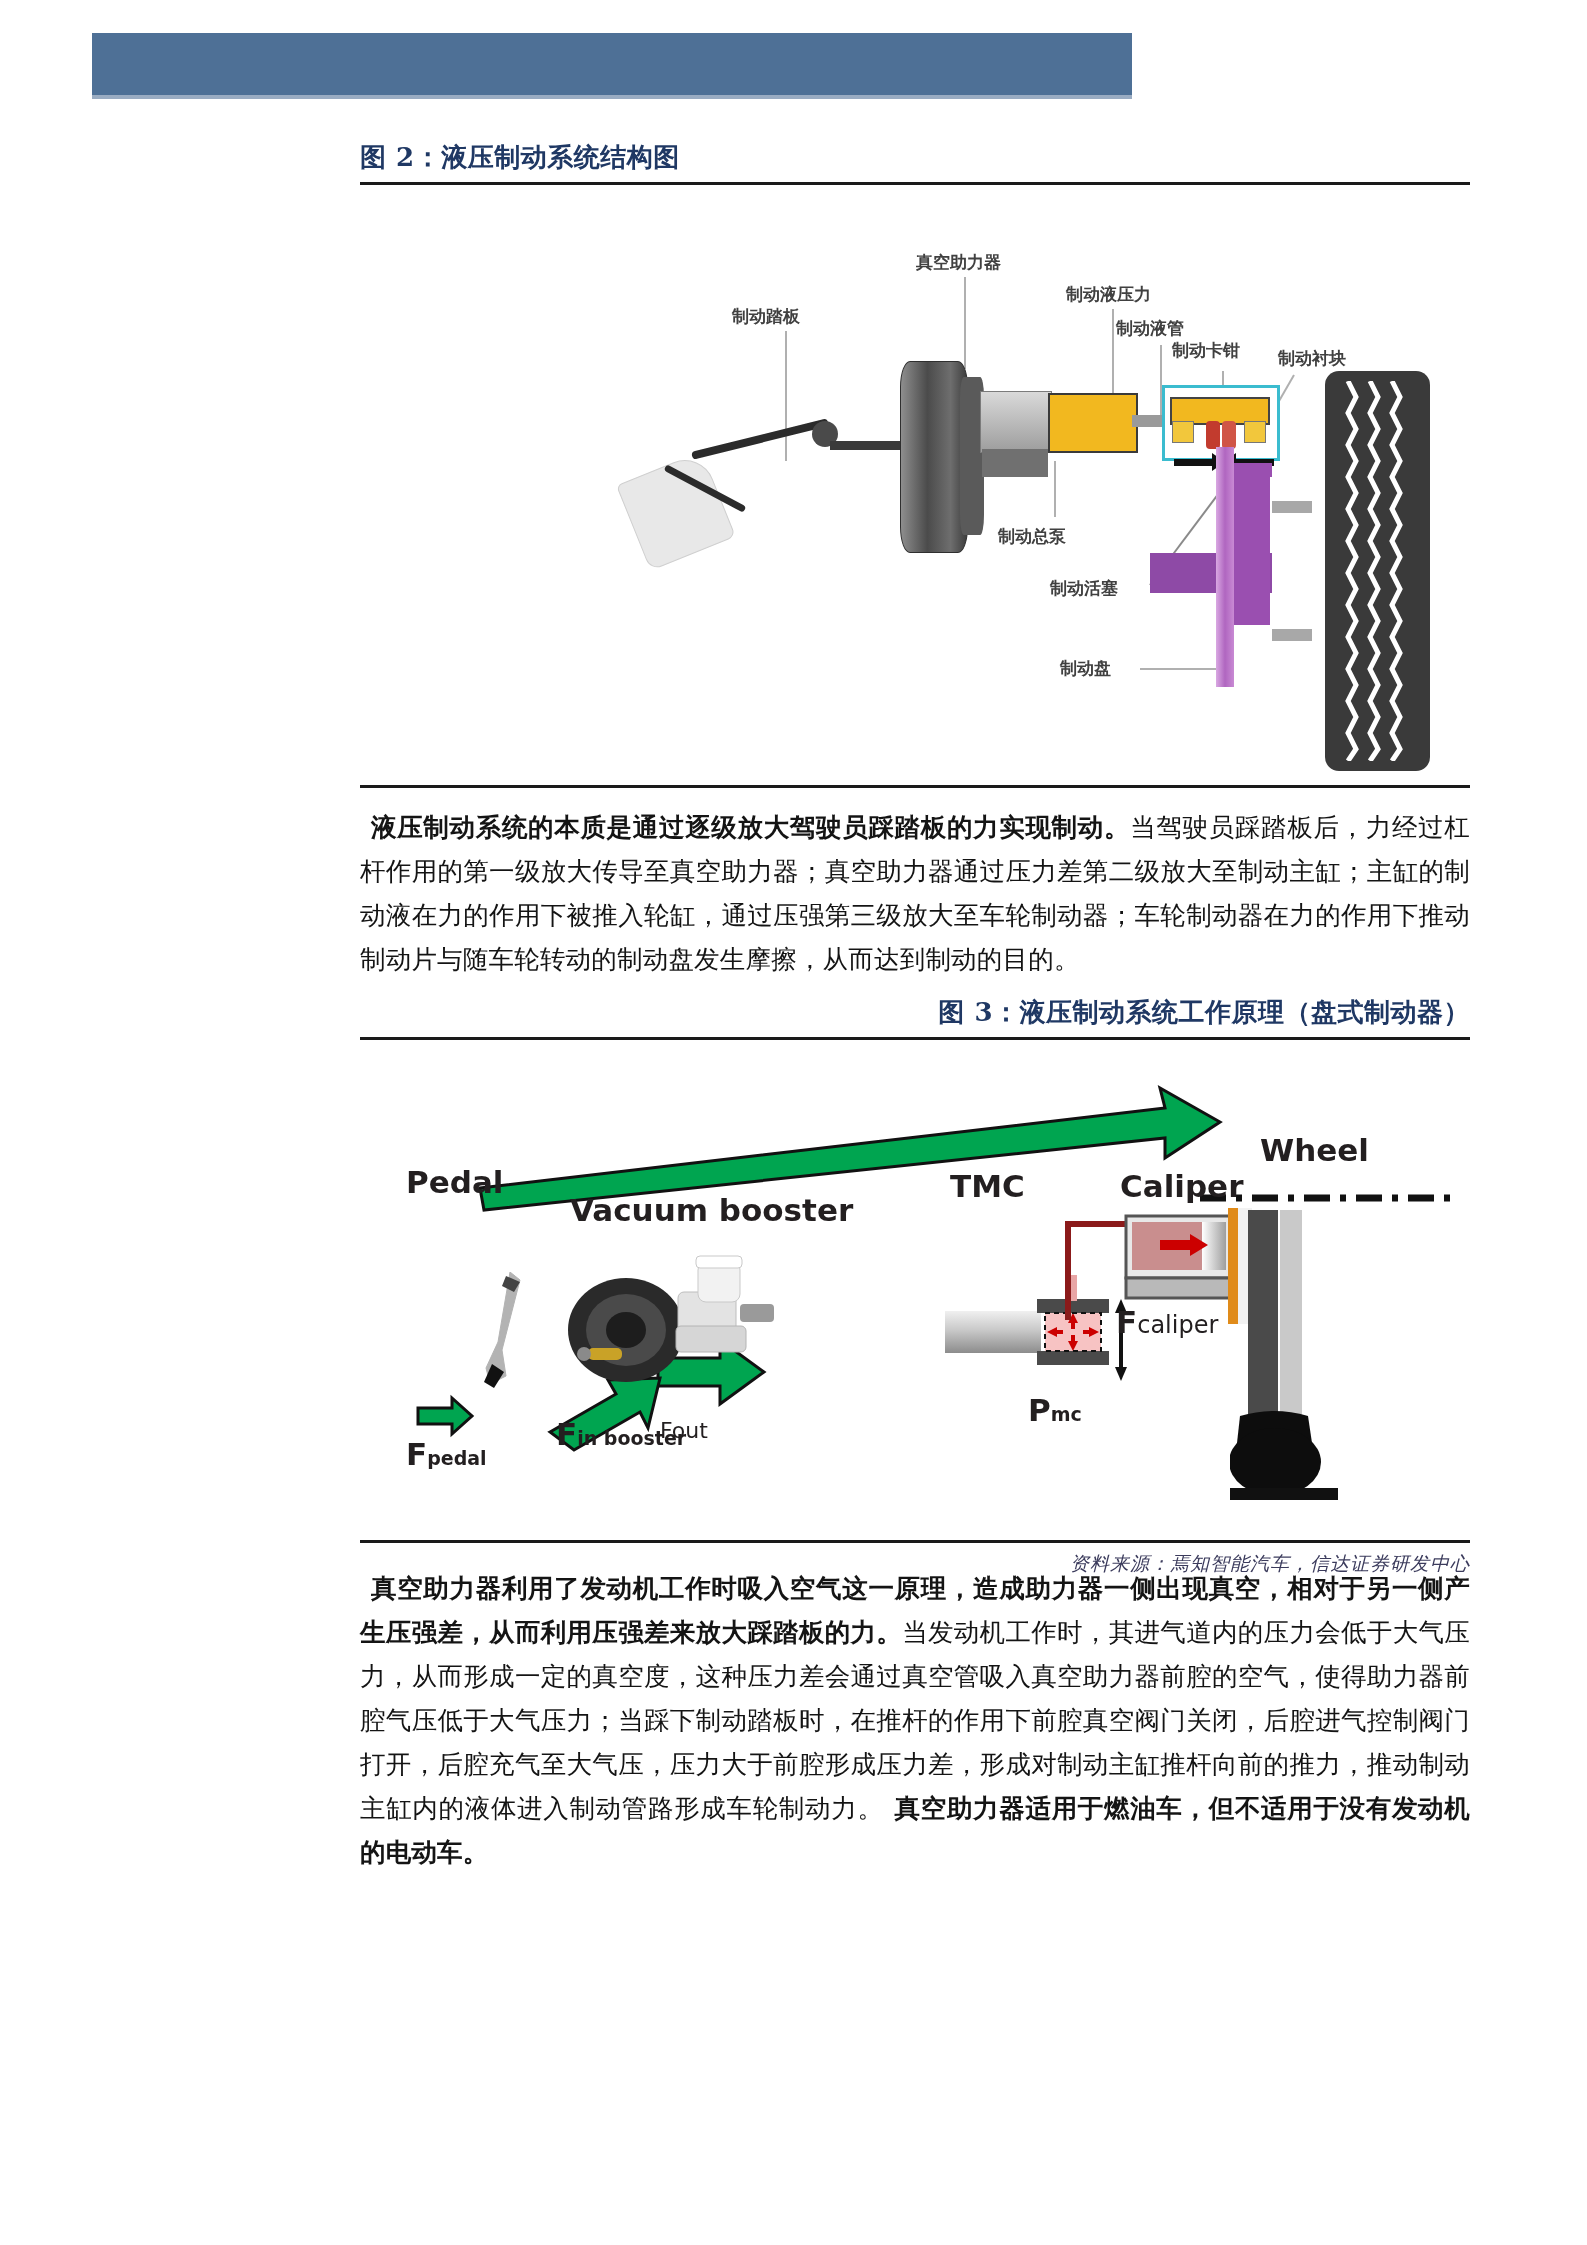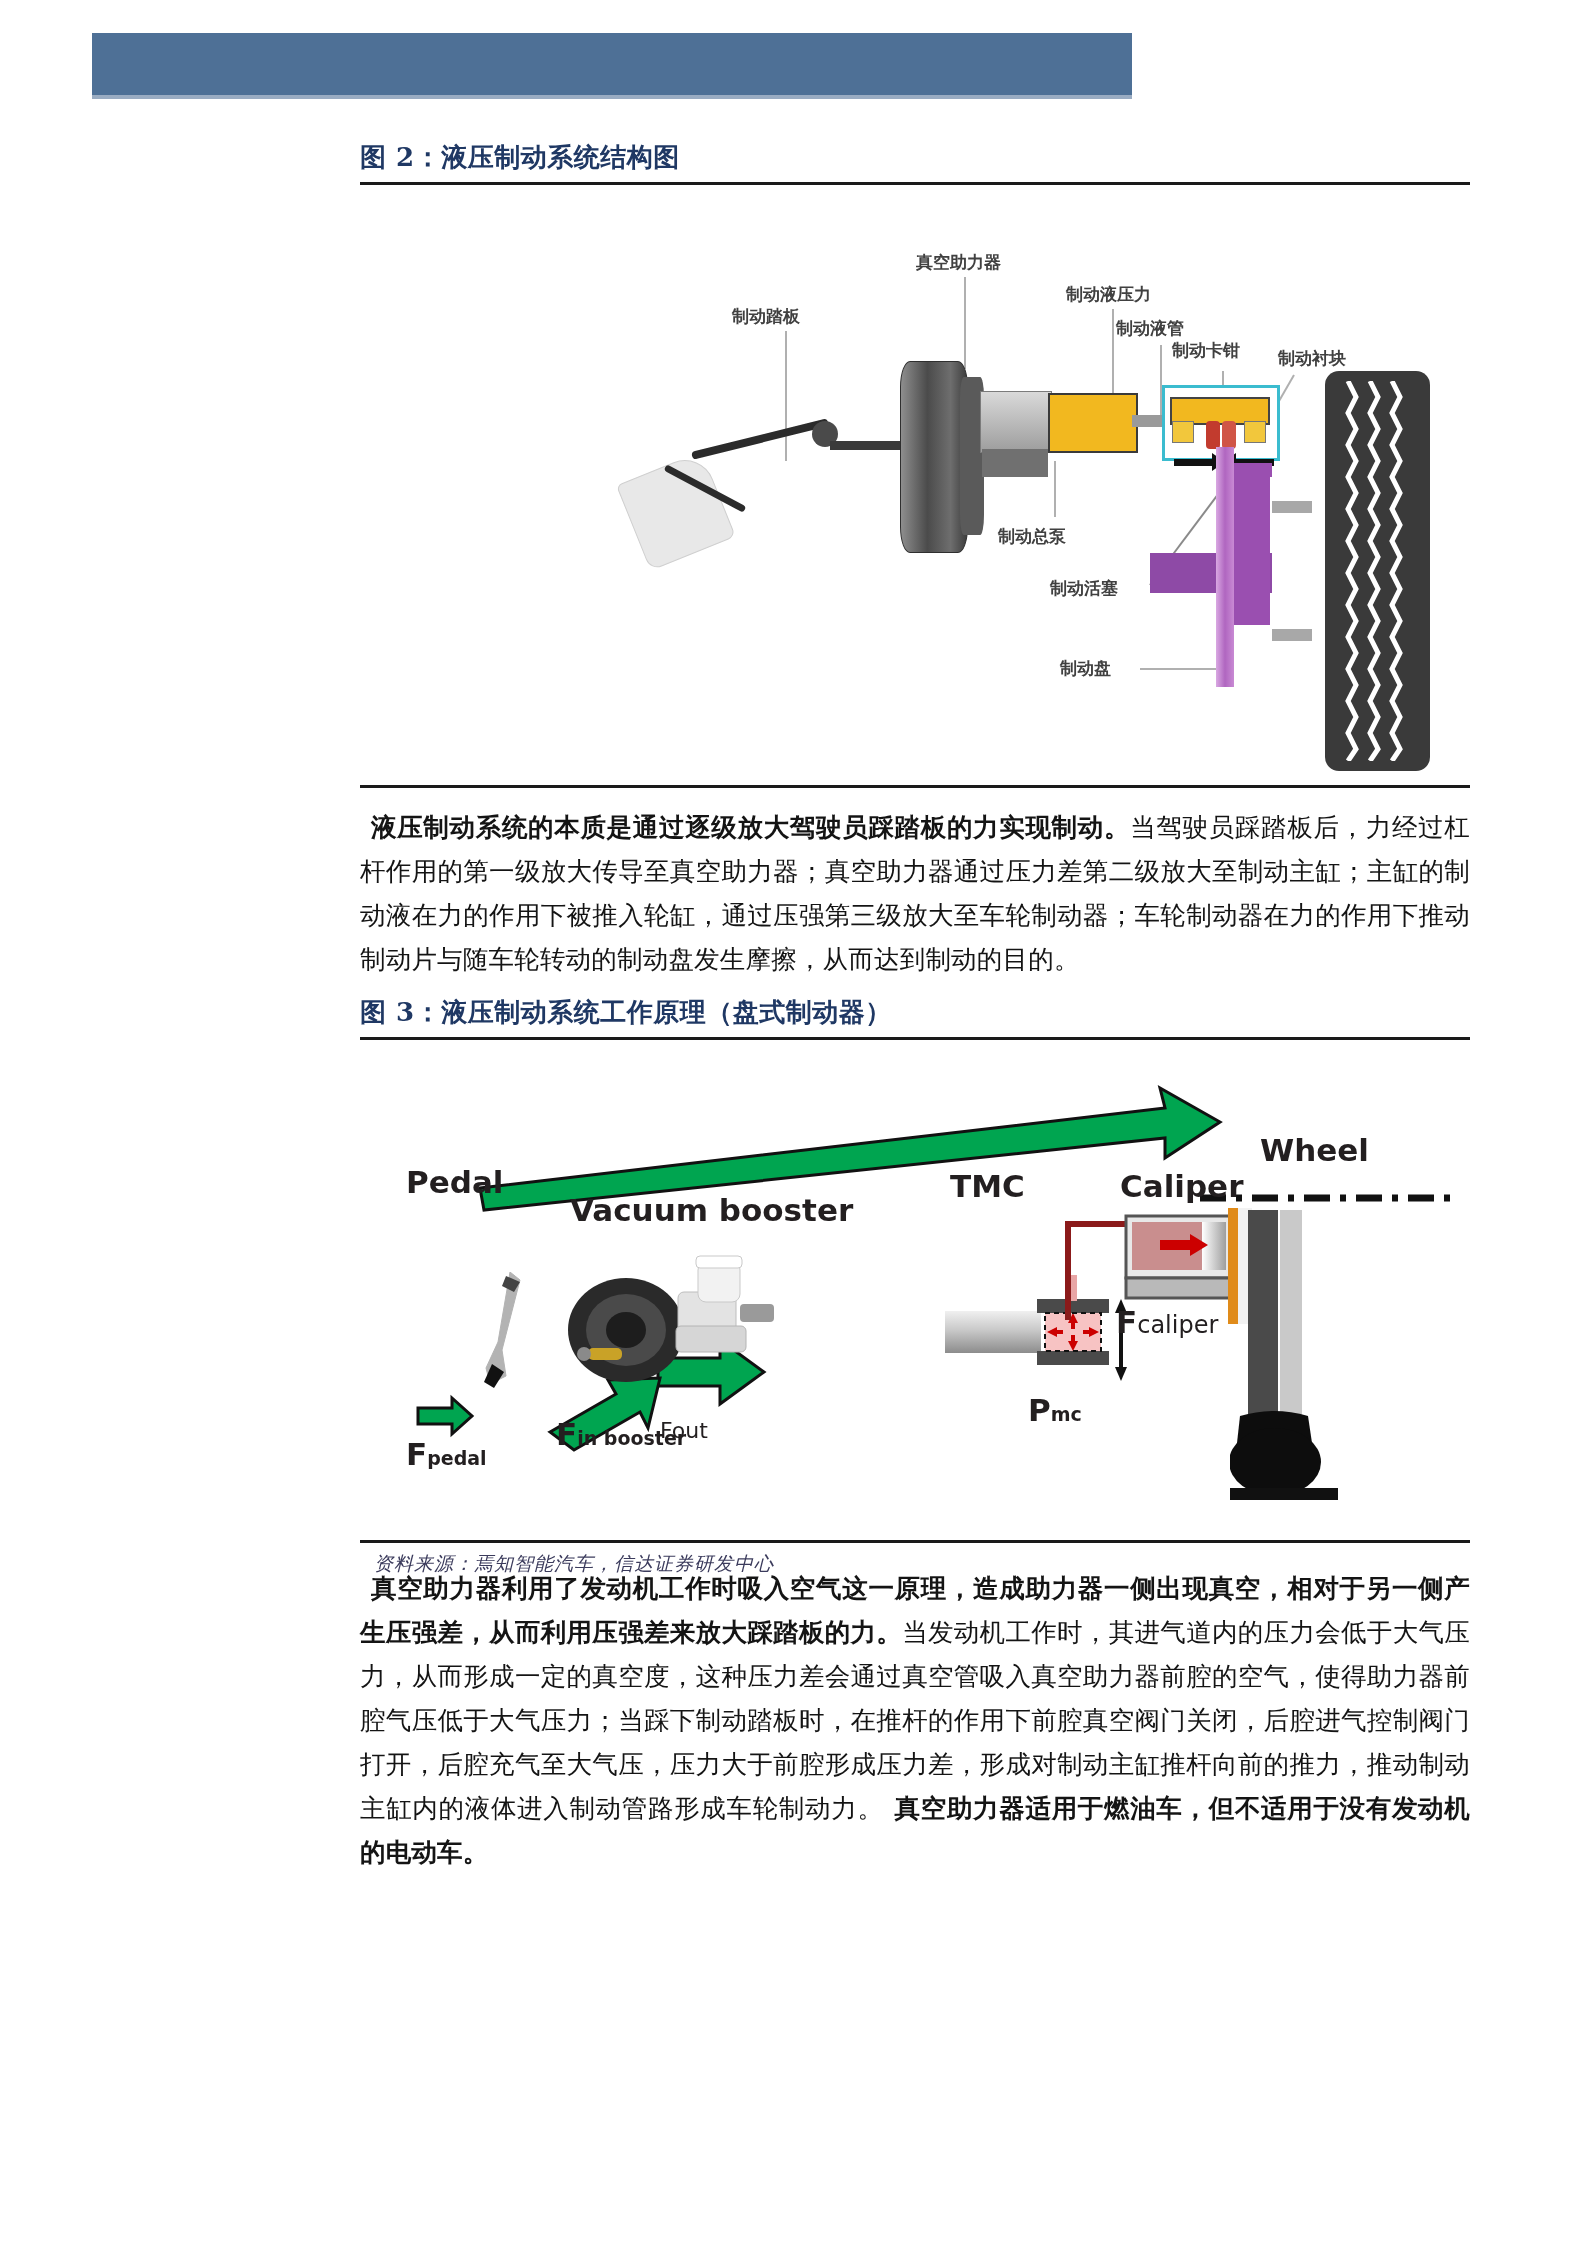--- a/index.html
+++ b/index.html
@@ -283,21 +283,21 @@
 
       </div>
 
       <div class="fig-bottom-rule"></div>
     </div>
 
     <div class="body-para" style="position:absolute; left:0; top:805px; width:1110px;">
       <b>液压制动系统的本质是通过逐级放大驾驶员踩踏板的力实现制动。</b><span>当驾驶员踩踏板后，力经过杠杆作用的第一级放大传导至真空助力器；真空助力器通过压力差第二级放大至制动主缸；主缸的制动液在力的作用下被推入轮缸，通过压强第三级放大至车轮制动器；车轮制动器在力的作用下推动制动片与随车轮转动的制动盘发生摩擦，从而达到制动的目的。</span>
     </div>
 
-    <div style="position:absolute; left:0; top:995px; width:1110px;">
+    <div style="position:absolute; left:0; top:995px; width:1110px;text-align:right;">
       <div class="fig-title">图 3：液压制动系统工作原理（盘式制动器）</div>
       <div class="fig-title-rule"></div>
 
       <div class="fig3-wrap">
 
         <svg style="position:absolute; left:0; top:0;" width="1110" height="500" viewBox="0 0 1110 500">
 
           <polygon class="green" points="120,148 805,68 800,48 860,82 805,118 805,98 124,170"></polygon>
 
           <polygon class="green" points="298,318 360,318 360,300 404,332 360,364 360,346 298,346"></polygon>

